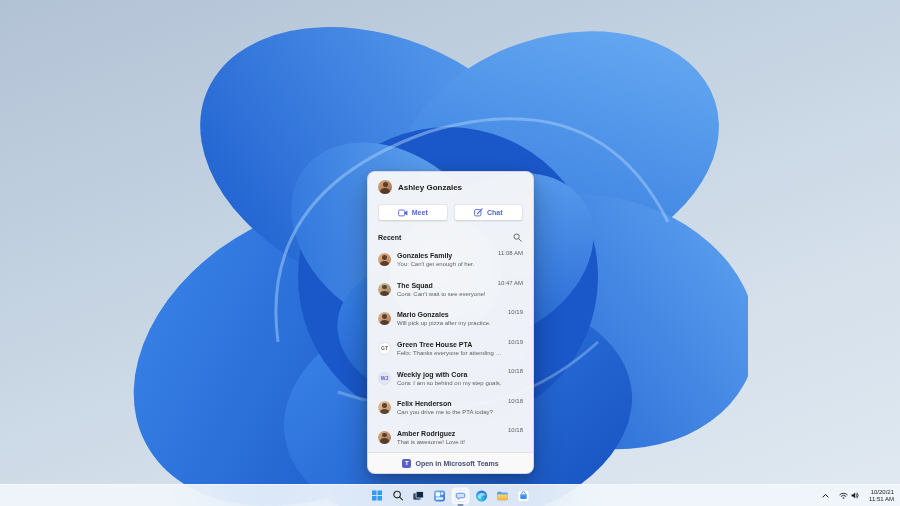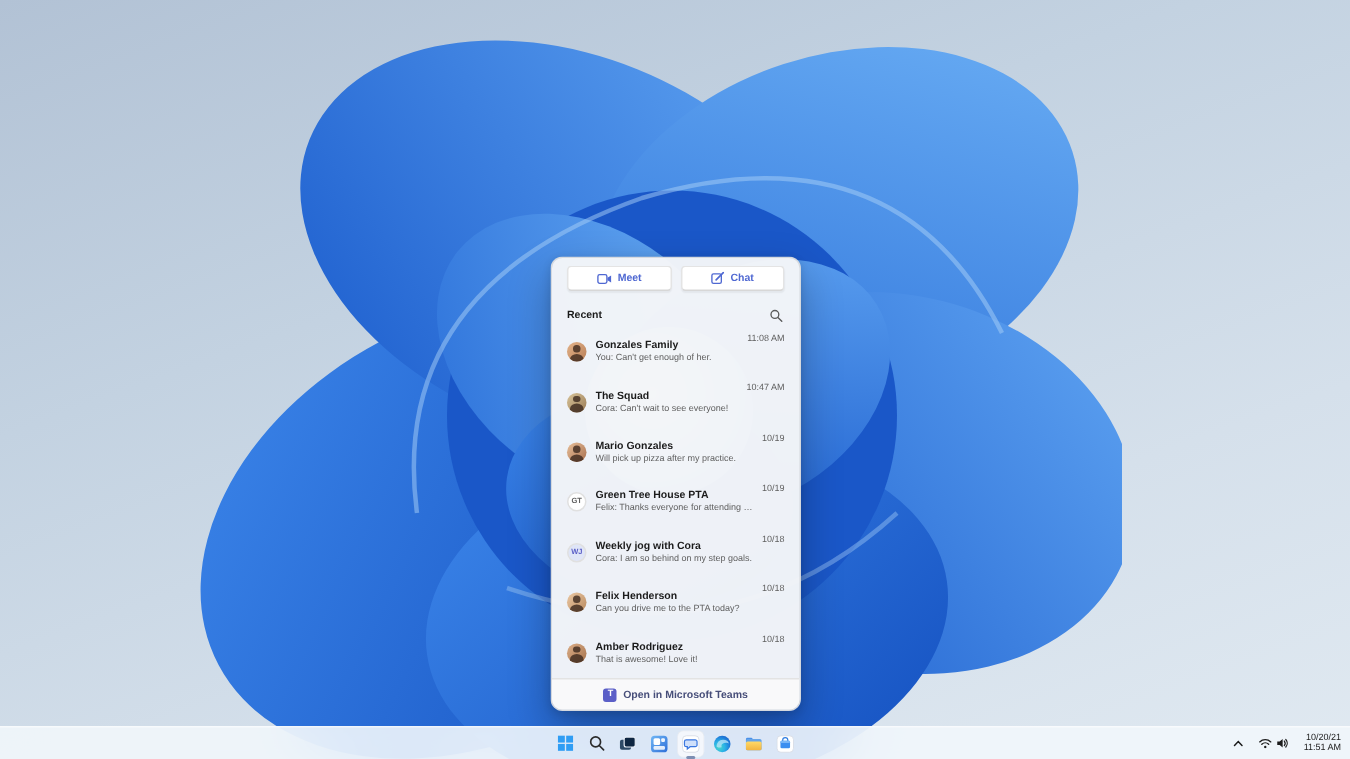--- a/index.html
+++ b/index.html
@@ -103,20 +103,24 @@
   <ellipse cx="265" cy="225" rx="112" ry="82" transform="rotate(38 265 225)" fill="url(#gp3)"></ellipse>
   <ellipse cx="370" cy="245" rx="102" ry="76" transform="rotate(-32 370 245)" fill="url(#gp2)"></ellipse>
   <ellipse cx="305" cy="320" rx="96" ry="70" transform="rotate(8 305 320)" fill="url(#gp1)"></ellipse>
   <circle cx="318" cy="262" r="56" fill="url(#gcore)"></circle>
   <path d="M150 330 Q 130 180 300 120 Q 470 70 540 210" stroke="#a8d0f8" stroke-width="3" fill="none" opacity="0.5"></path>
   <path d="M210 380 Q 360 430 470 330" stroke="#9cc6f4" stroke-width="3" fill="none" opacity="0.45"></path>
 </svg>
 
 <div class="flyout">
 
+  <div class="flyout-header">
+    <div class="avatar photo lg" style="background: linear-gradient(135deg, rgb(220, 168, 126), rgb(158, 107, 71));"></div>
+    <span class="header-name">Ashley Gonzales</span>
+  </div>
 
   <div class="btn-row">
     <button class="btn">
       <svg width="10" height="8" viewBox="0 0 10 8">
         <rect x="0.6" y="1.1" width="6" height="5.8" rx="1.2" fill="none" stroke="currentColor" stroke-width="0.9"></rect>
         <path d="M7 3.1 L9.4 1.6 V6.4 L7 4.9 Z" fill="currentColor"></path>
       </svg>
       <span>Meet</span>
     </button>
     <button class="btn">

